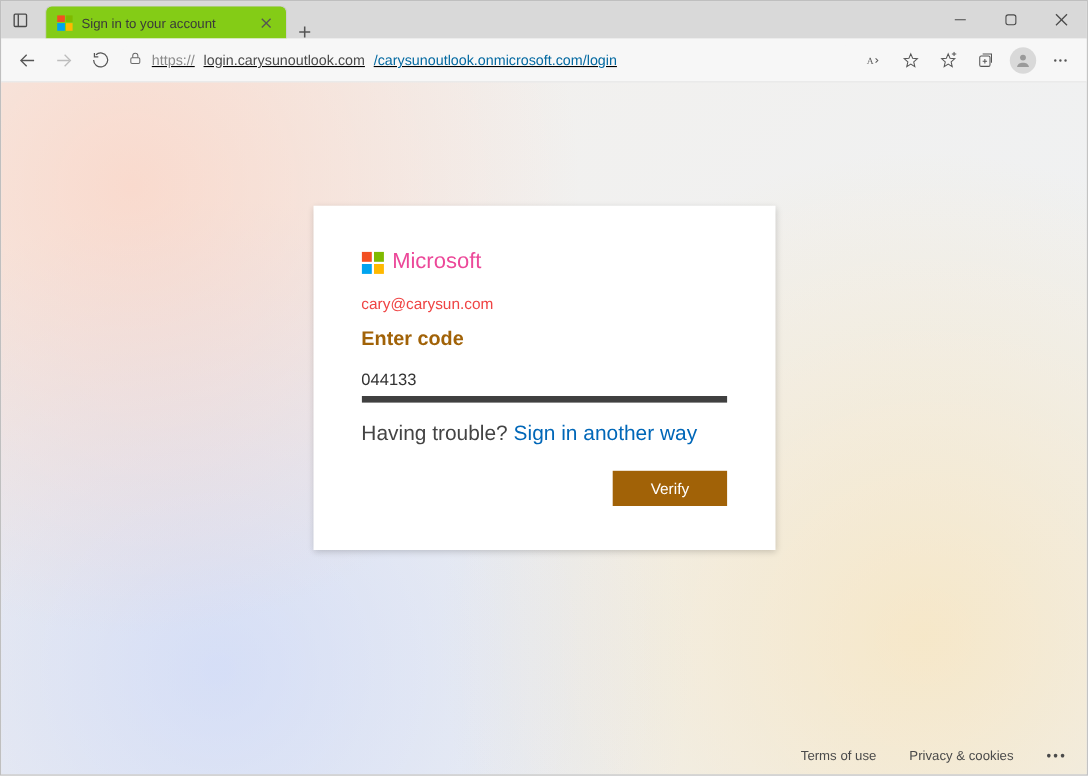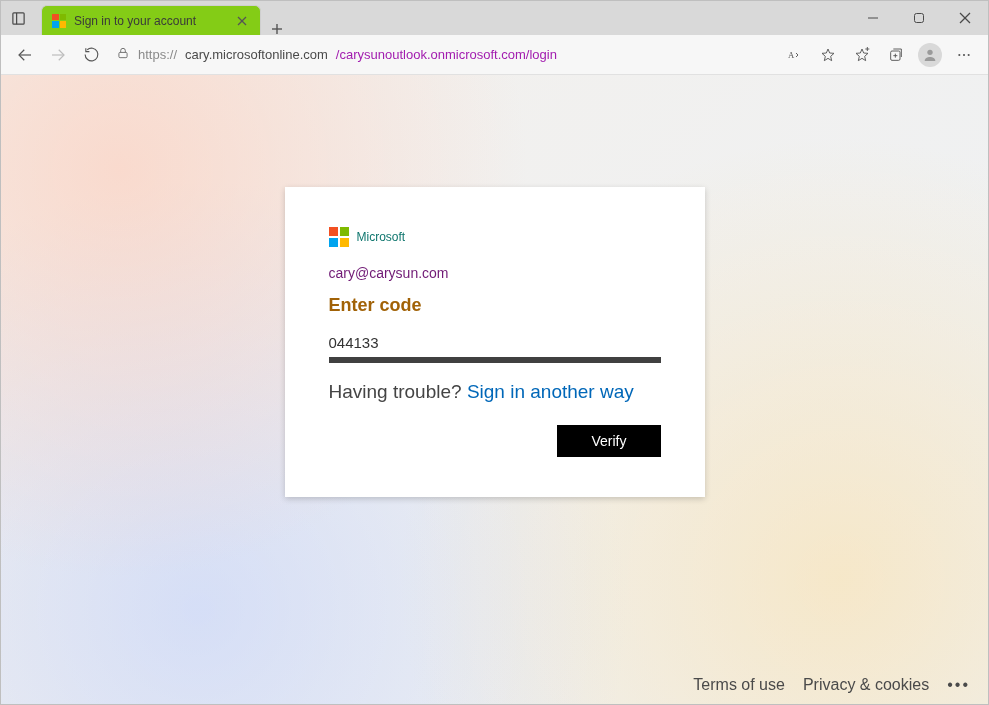--- a/index.html
+++ b/index.html
@@ -24,31 +24,31 @@
   .tab .favicon span:nth-child(3){background:#00a4ef;}
   .tab .favicon span:nth-child(4){background:#ffb900;}
   .tab .title { font-size: 12px; color: #3a3a3a; flex: 1; white-space: nowrap; overflow: hidden; text-overflow: ellipsis; }
   .tab .close { width: 16px; height: 16px; display:flex; align-items:center; justify-content:center; color:#555; font-size:13px; }
   .new-tab { width: 32px; display:flex; align-items:center; justify-content:center; color:#555; font-size:16px; }
   .title-spacer { flex:1; }
   .win-controls { display:flex; }
   .win-btn { width:46px; display:flex;align-items:center;justify-content:center; color:#4a4a4a; }
 
   
-  .addrbar { height: 40px; background: #f7f7f7; display:flex; align-items:center; padding: 0 8px; gap:1px; border-bottom:1px solid #e1e1e1;}
+  .addrbar { height: 40px; background: #f7f7f7; display:flex; align-items:center; padding: 0 8px; gap:1px; border-bottom:1px solid #e1e1e1;text-decoration:underline;}
   .ico-btn { width:32px; height:32px; display:flex; align-items:center; justify-content:center; color:#555; border-radius:4px;}
   .ico-btn.disabled { color:#bdbdbd; }
   .url {
     flex:1; height:30px; display:flex; align-items:center; padding:0 8px; gap:8px;
     border-radius:15px; background:#f7f7f7;
     font-size:13px; color:#8a8a8a;
   }
   .url .lock { color:#6a6a6a; }
   .url .host { color:#4a4a4a; }
-  .url .path { color:#a21caf; }
+  .url .path { color:#0369a1; }
   .right-icons { display:flex; gap:2px; align-items:center; }
   .avatar-circle { width:24px; height:24px; border-radius:50%; background:#d9d9d9; display:flex;align-items:center;justify-content:center;}
 
   
   .page {
     flex:1; position:relative;
     background:
       radial-gradient(circle at 12% 15%, rgba(255,200,180,0.55), transparent 40%),
       radial-gradient(circle at 85% 80%, rgba(255,220,150,0.45), transparent 45%),
       radial-gradient(circle at 20% 85%, rgba(180,200,255,0.45), transparent 45%),
@@ -59,39 +59,39 @@
     margin-top: 112px;
     width: 420px; background:#ffffff; box-shadow: 0 2px 6px rgba(0,0,0,0.18);
     padding: 40px 44px 40px 44px;
   }
   .ms-brand { display:flex; align-items:center; gap:8px; margin-bottom:18px;}
   .ms-logo { width:20px; height:20px; display:grid; grid-template-columns:1fr 1fr; grid-template-rows:1fr 1fr; gap:2px;}
   .ms-logo span:nth-child(1){background:#f25022;}
   .ms-logo span:nth-child(2){background:#7fba00;}
   .ms-logo span:nth-child(3){background:#00a4ef;}
   .ms-logo span:nth-child(4){background:#ffb900;}
-  .ms-brand-text { font-size:12px; color:#0f766e; }
-  .identity { font-size:14px; color:#701a75; margin-bottom:14px; }
+  .ms-brand-text { font-size:20px; color:#ec4899; }
+  .identity { font-size:14px; color:#ef4444; margin-bottom:14px; }
   .heading { font-size:18px; font-weight:600; color:#a16207; margin-bottom:14px; }
   .msg-row { display:flex; gap:10px; font-size:14px; color:#444; margin-bottom:22px; line-height:1.4;}
   .msg-row .sms-ic { flex:none; width:18px; height:18px; color:#444; margin-top:2px;}
   .code-input {
     width:100%; border:none; border-bottom:6px solid #404040; font-size:15px; padding:4px 0 6px 0;
     color:#333; outline:none; background:transparent;
   }
   .help-row { font-size:19px; margin-top:18px; color:#444;}
   .help-row a { color:#0067b8; text-decoration:none; cursor:pointer;}
   .btn-row { display:flex; justify-content:flex-end; margin-top:22px;}
   .verify-btn {
-    background:#000000; color:#fff; border:none; font-size:14px; padding:8px 34px; cursor:pointer;
+    background:#a16207; color:#fff; border:none; font-size:14px; padding:8px 34px; cursor:pointer;
   }
 
   .footer-links {
-    position:absolute; bottom:10px; right:18px; font-size:16px; color:#4a4a4a;
-    display:flex; gap:18px; align-items:center;
+    position:absolute; bottom:10px; right:18px; font-size:12px; color:#4a4a4a;
+    display:flex; gap:30px; align-items:center;
   }
   .footer-links span { cursor:pointer; }
   .dots { letter-spacing:2px; }
 </style>
 </head>
 <body>
 
 <div class="titlebar">
   <div class="tab-chip">
     <svg width="15" height="15" viewBox="0 0 16 16" fill="none" stroke="currentColor" stroke-width="1.3">
@@ -163,21 +163,21 @@
       </svg>
   </div>
   <div class="url">
     <span class="lock">
       <svg width="14" height="14" viewBox="0 0 24 24" fill="none" stroke="currentColor" stroke-width="1.6">
           <rect x="5" y="11" width="14" height="9" rx="2"></rect>
           <path d="M8 11V8a4 4 0 0 1 8 0v3"></path>
         </svg>
     </span>
     <span>https://</span>
-      <span class="host">cary.microsoftonline.com</span>
+      <span class="host">login.carysunoutlook.com</span>
       <span class="path">/carysunoutlook.onmicrosoft.com/login</span>
   </div>
   <div class="right-icons">
     <div class="ico-btn">
         <svg width="16" height="16" viewBox="0 0 24 24" fill="none" stroke="currentColor" stroke-width="1.4">
           <text x="3" y="17" font-size="13" font-family="Segoe UI" fill="currentColor" stroke="none">A</text>
           <path d="M15 9l3 3-3 3"></path>
         </svg>
       </div>
     <div class="ico-btn">

